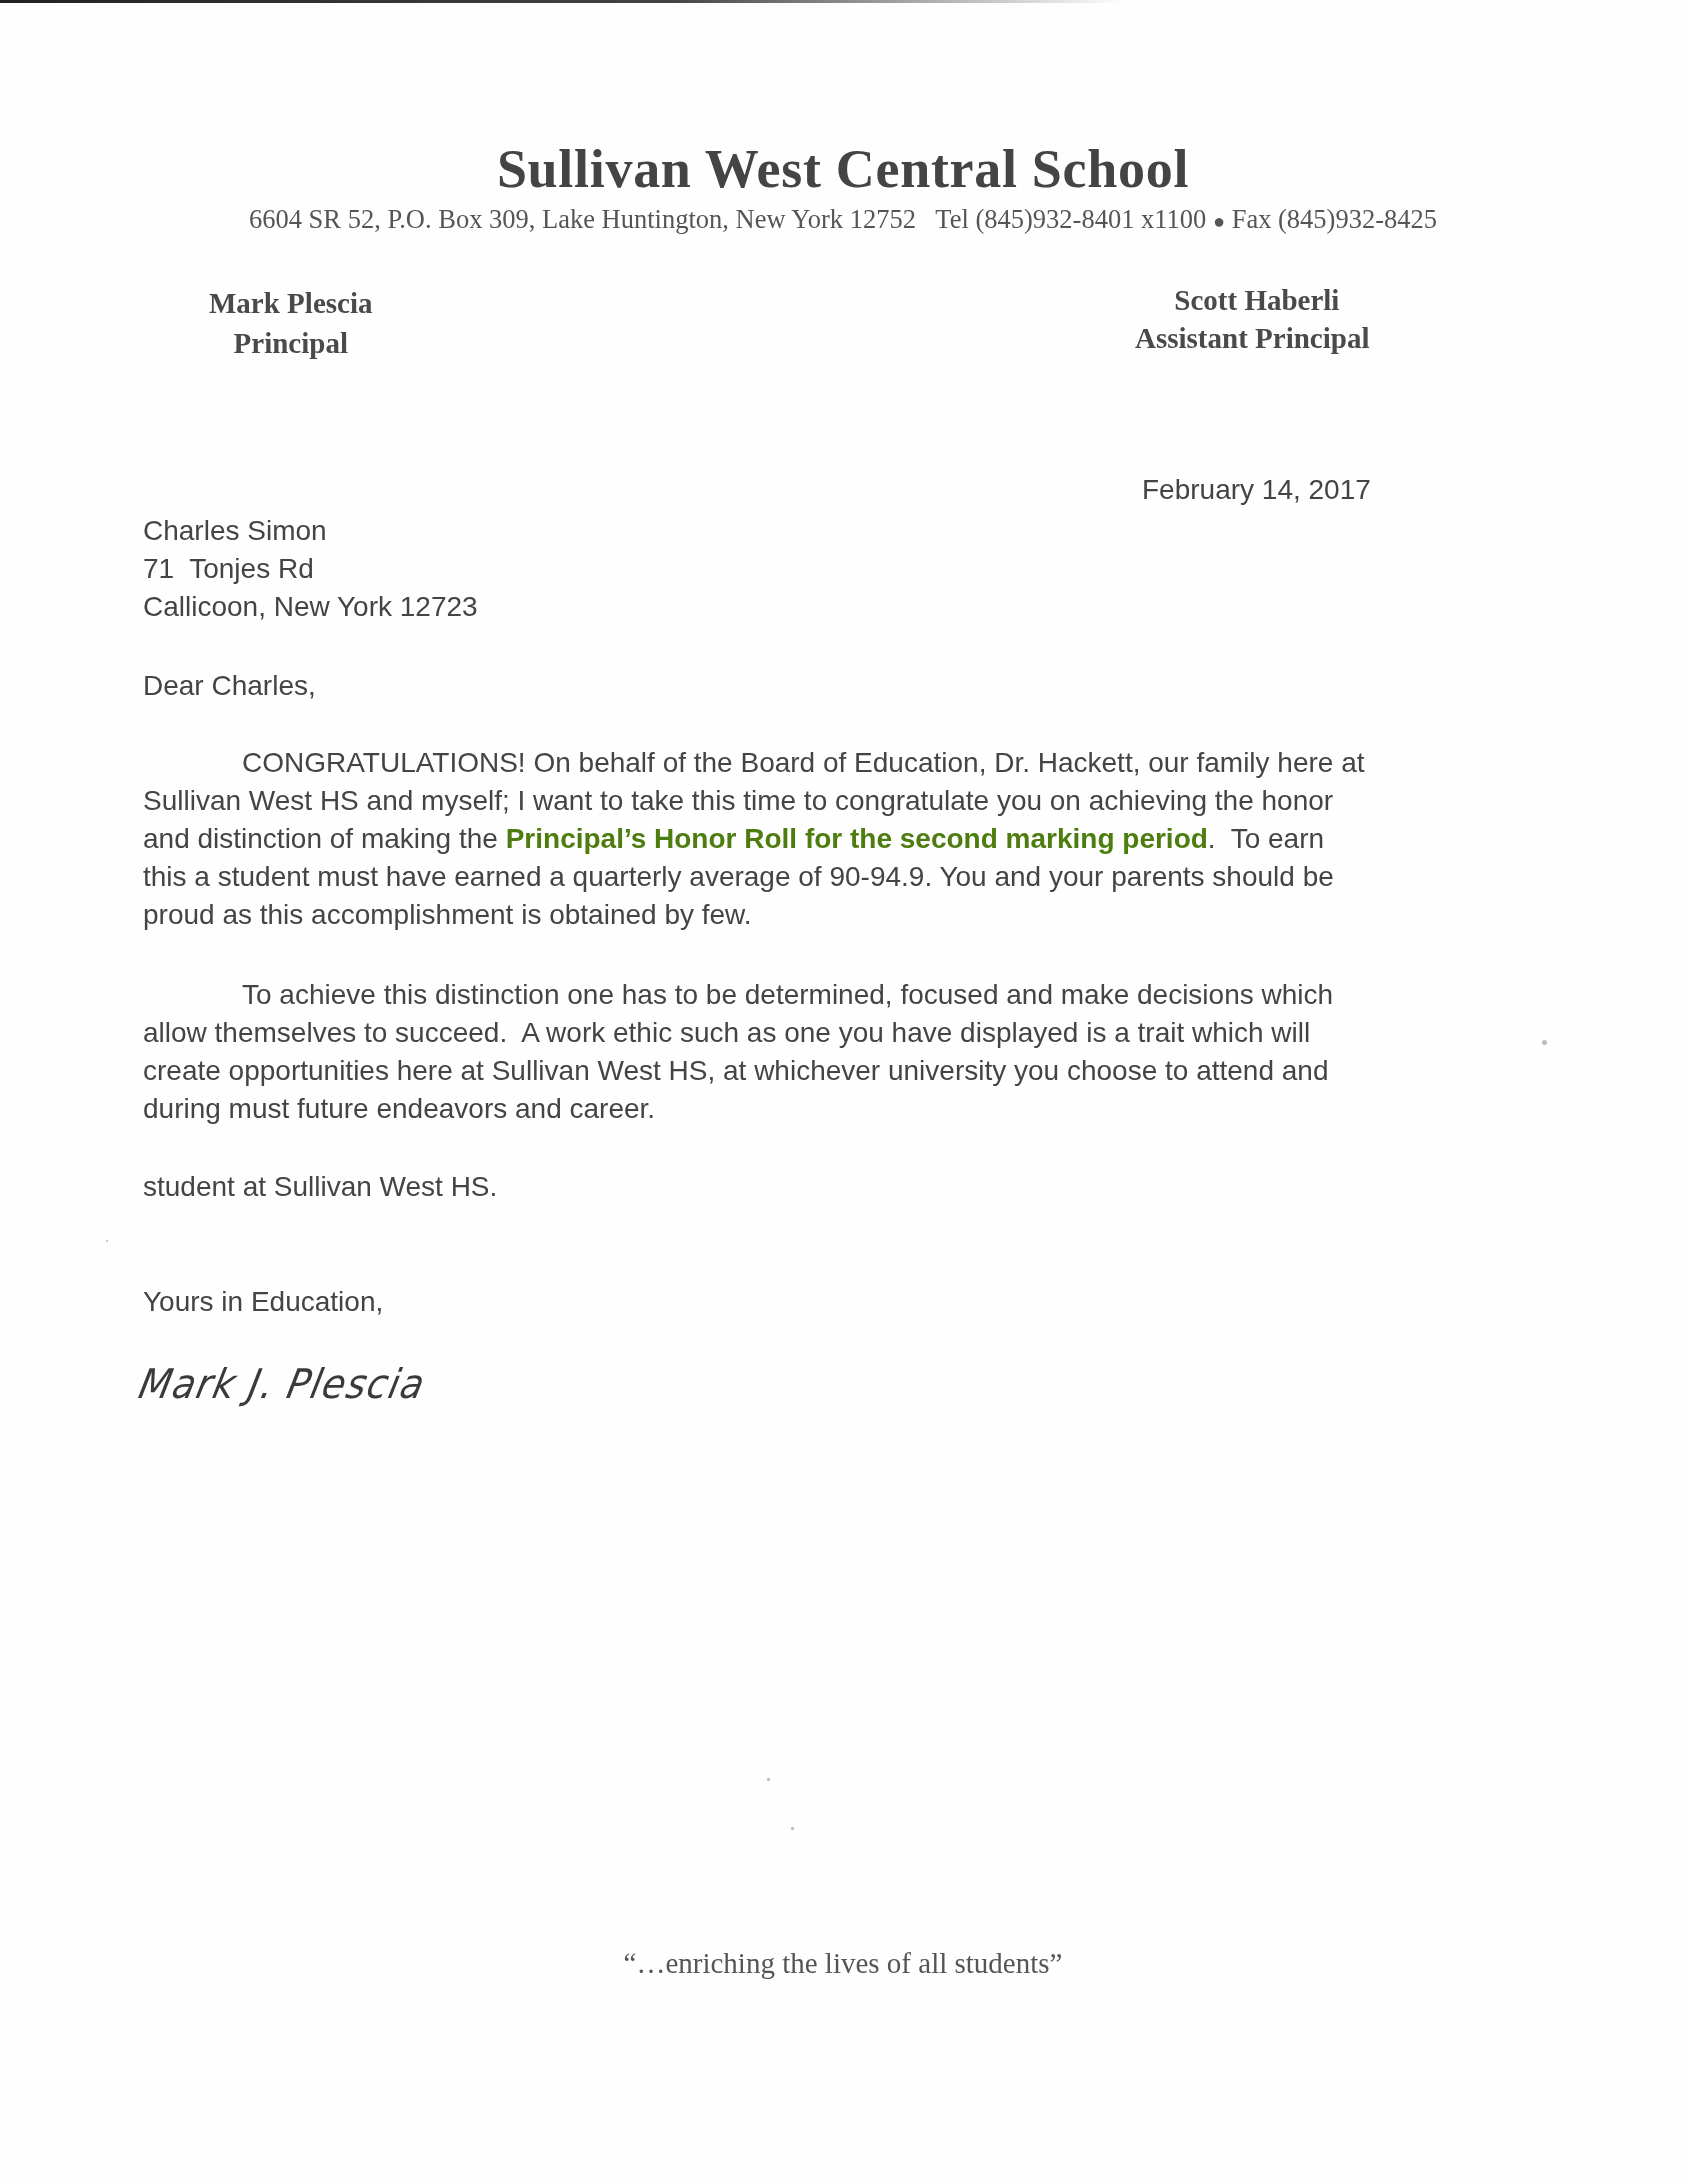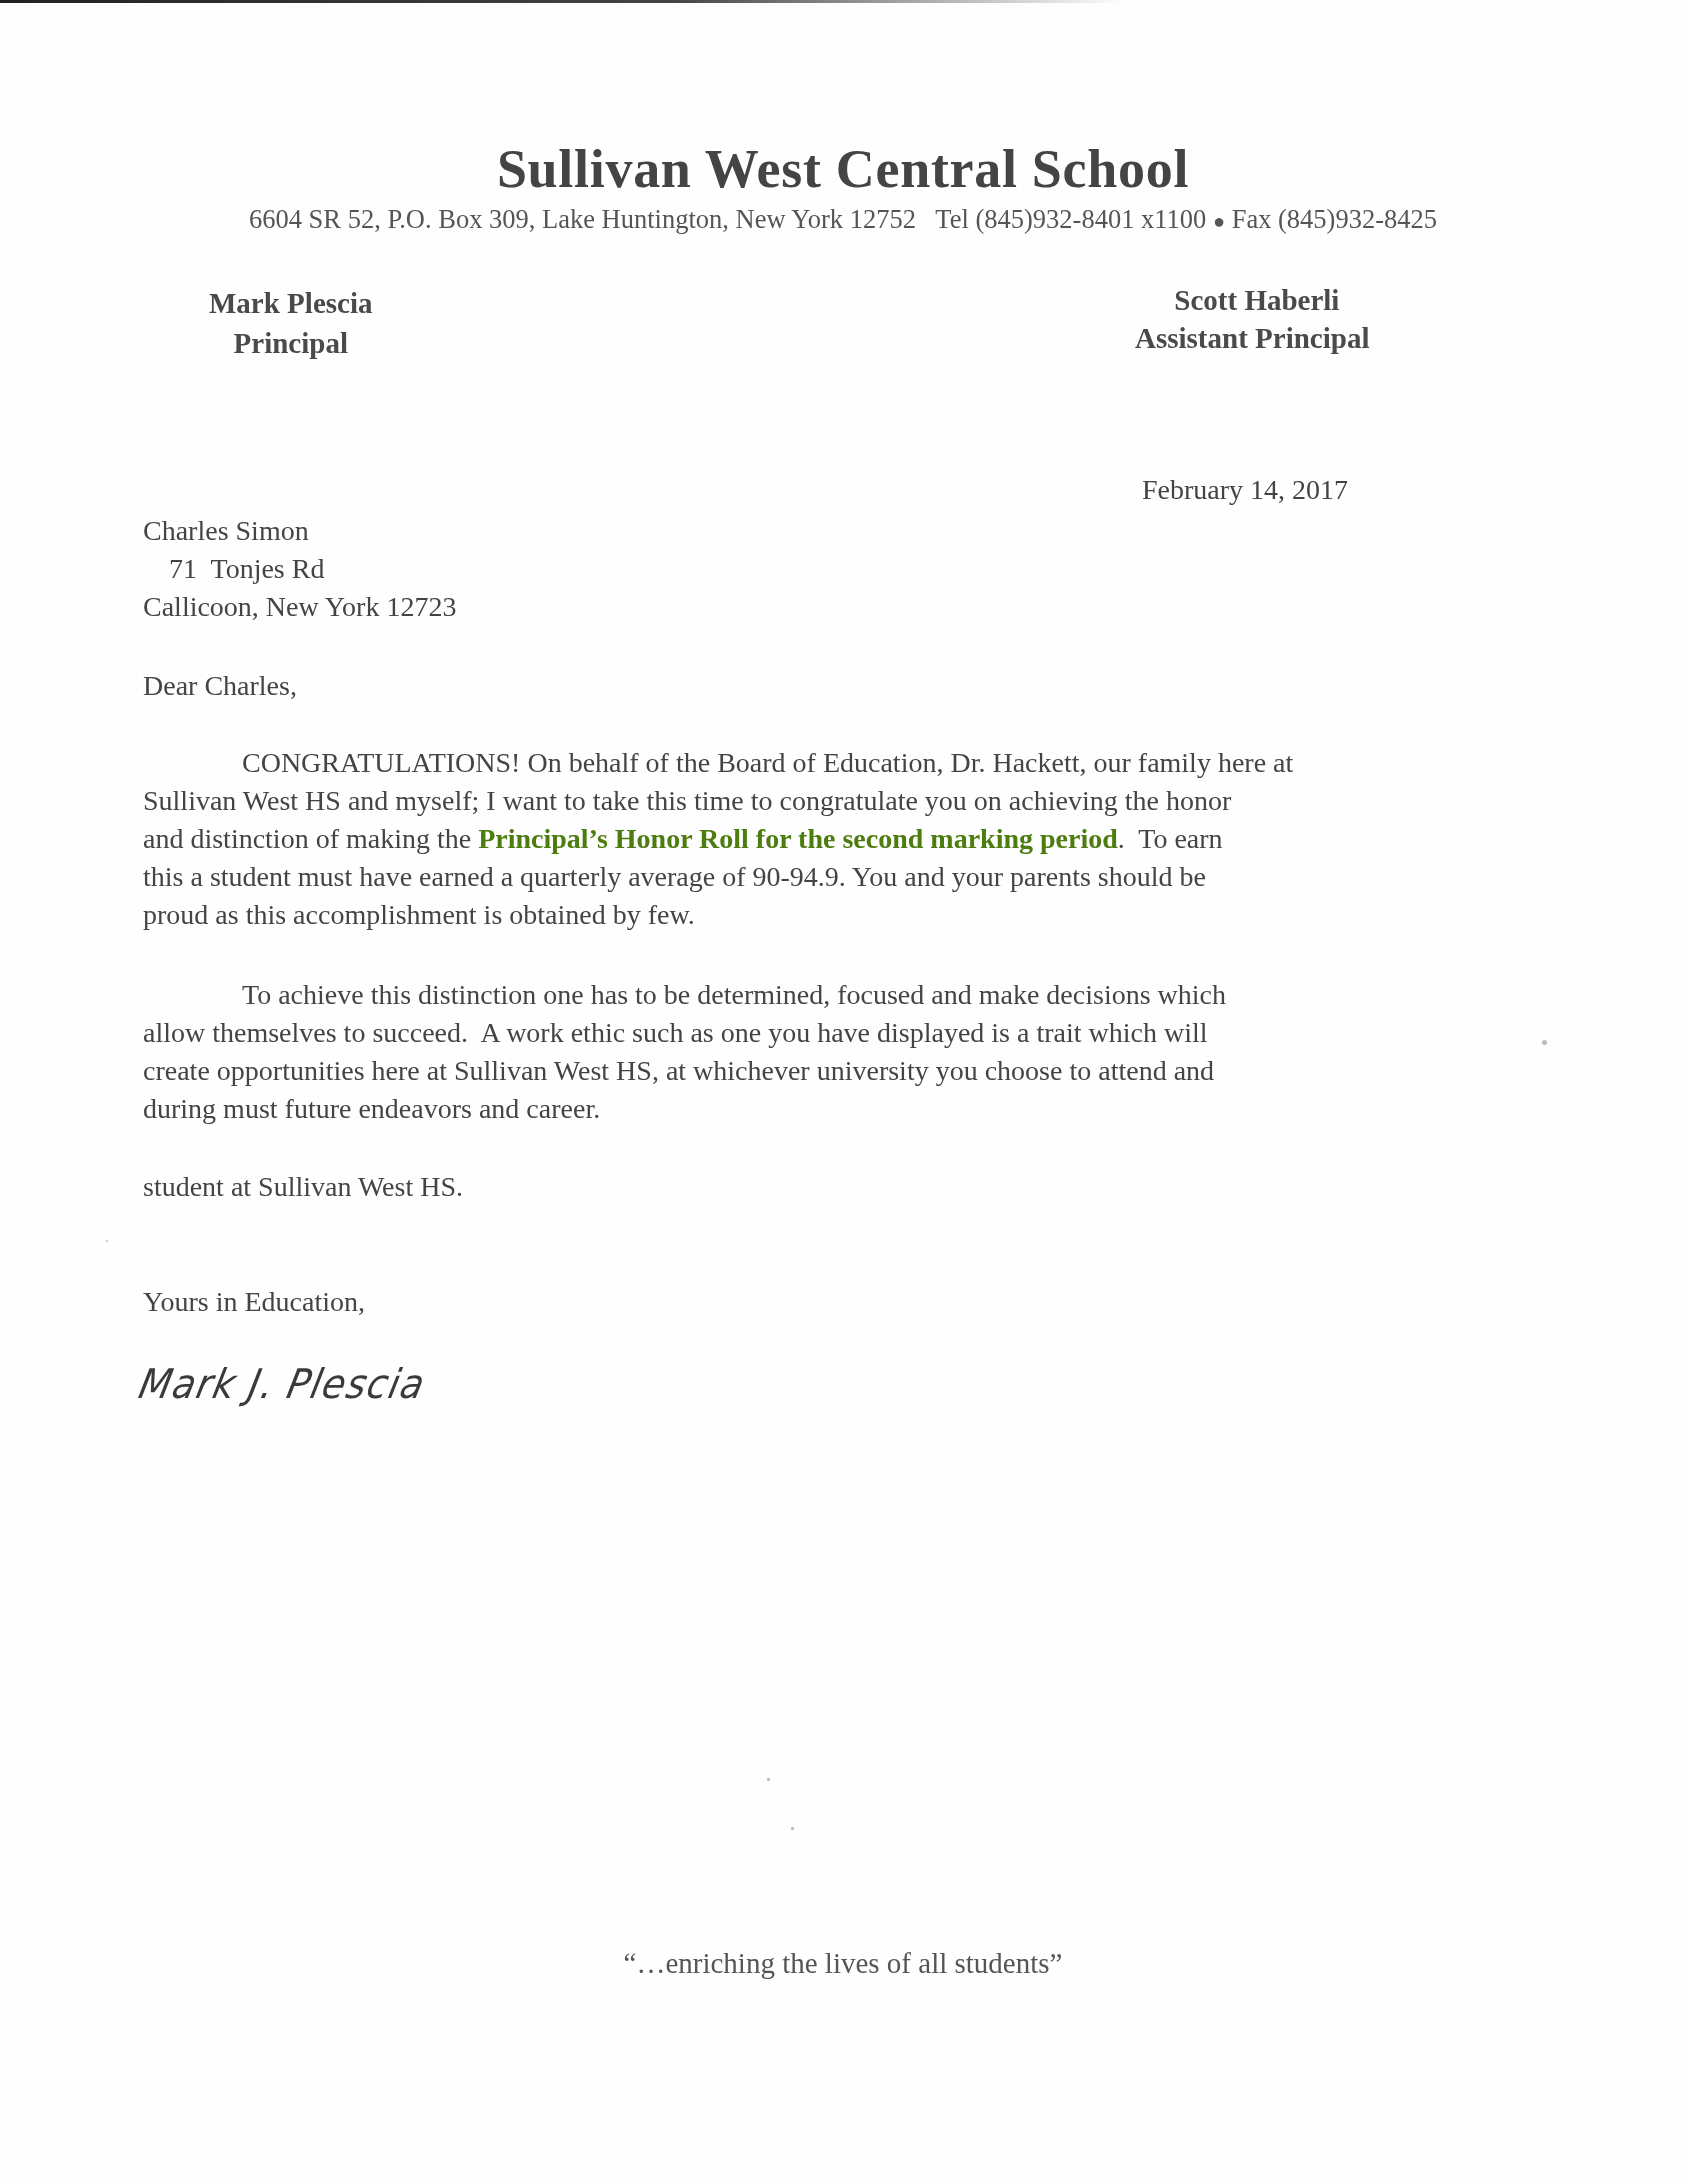--- a/index.html
+++ b/index.html
@@ -1,20 +1,20 @@
 <!DOCTYPE html>
 <html style="font-size:10.6px"><head>
   <meta charset="utf-8">
   <style>
     html, body { margin: 0; padding: 0; background: #ffffff; }
     body { width: 1686px; height: 2183px; position: relative; overflow: hidden; }
     .page { position: absolute; left: 0; top: 0; width: 1686px; height: 2183px; background: #fefefe; color: #3a3a3a; }
     .scan-edge { position: absolute; left: 0; top: 0; width: 1125px; height: 3.3px; background: linear-gradient(to right, #222 0%, #444 60%, rgba(80,80,80,0) 100%); }
     .serif { font-family: "Liberation Serif", "DejaVu Serif", serif; text-align: center; }
-    .body-font { font-family: Liberation Serif, serif; }
+    .body-font { font-family: Liberation Sans, sans-serif; }
     .abs { position: absolute; white-space: nowrap; }
 
     .school-name { left: 0; width: 1686px; top: 138px; text-align: center; font-size: 54px; font-weight: bold; color: #444; letter-spacing: 0.7px; }
     .address { left: 0; width: 1686px; top: 204px; text-align: center; font-size: 26.5px; color: #555; }
     .address .dot { font-size: 20px; vertical-align: middle; }
 
     .staff-left { left: 209px; top: 283px; font-size: 29px; font-weight: bold; color: #4a4a4a; line-height: 40px; }
     .staff-right { left: 1135px; top: 281px; font-size: 29px; font-weight: bold; color: #4a4a4a; line-height: 38px; }
     .staff-right .line1 { padding-left: 9.3px; }
 
@@ -59,21 +59,21 @@
   </div>
   <div class="abs serif staff-right">
     <div class="line1">Scott Haberli</div>
     <div>Assistant Principal</div>
   </div>
 
   <div class="abs body-font letter-text date">February 14, 2017</div>
 
   <div class="abs body-font letter-text recipient">
     <div>Charles Simon</div>
-    <div style="white-space:pre;margin-left:26px;">71  Tonjes Rd</div>
+    <div style="white-space:pre;">71  Tonjes Rd</div>
     <div>Callicoon, New York 12723</div>
   </div>
 
   <div class="abs body-font letter-text salutation">Dear Charles,</div>
 
   <div class="para body-font p1">
     <span class="line"><span class="indent"></span><span>CONGRATULATIONS! On behalf of the Board of Education, Dr. Hackett, our family here at</span></span>
     <span class="line">Sullivan West HS and myself; I want to take this time to congratulate you on achieving the honor</span>
     <span class="line"><span style="white-space:pre;">and distinction of making the </span><strong>Principal’s Honor Roll for the second marking period</strong><span style="white-space:pre;">.  To earn</span></span>
     <span class="line">this a student must have earned a quarterly average of 90-94.9.  You and your parents should be</span>

